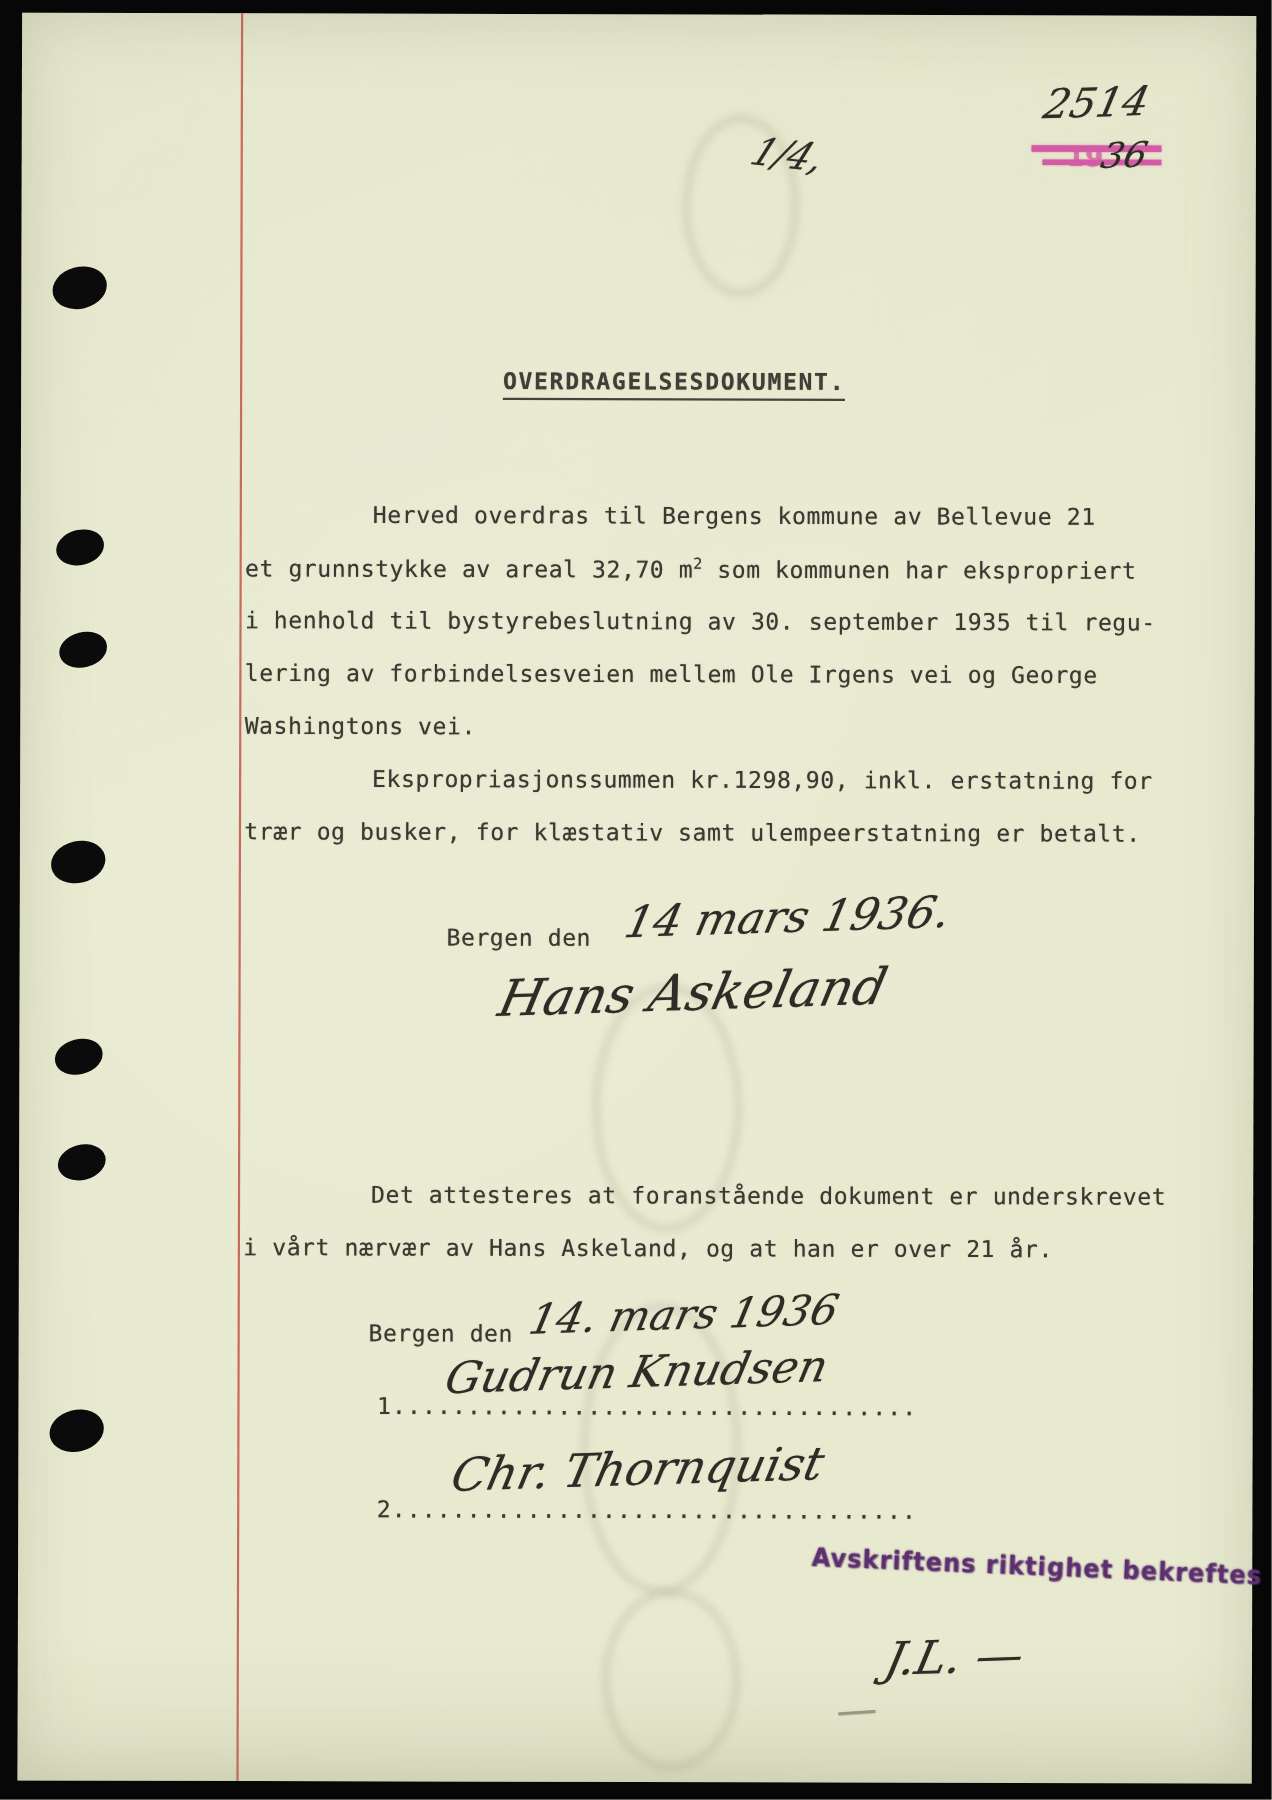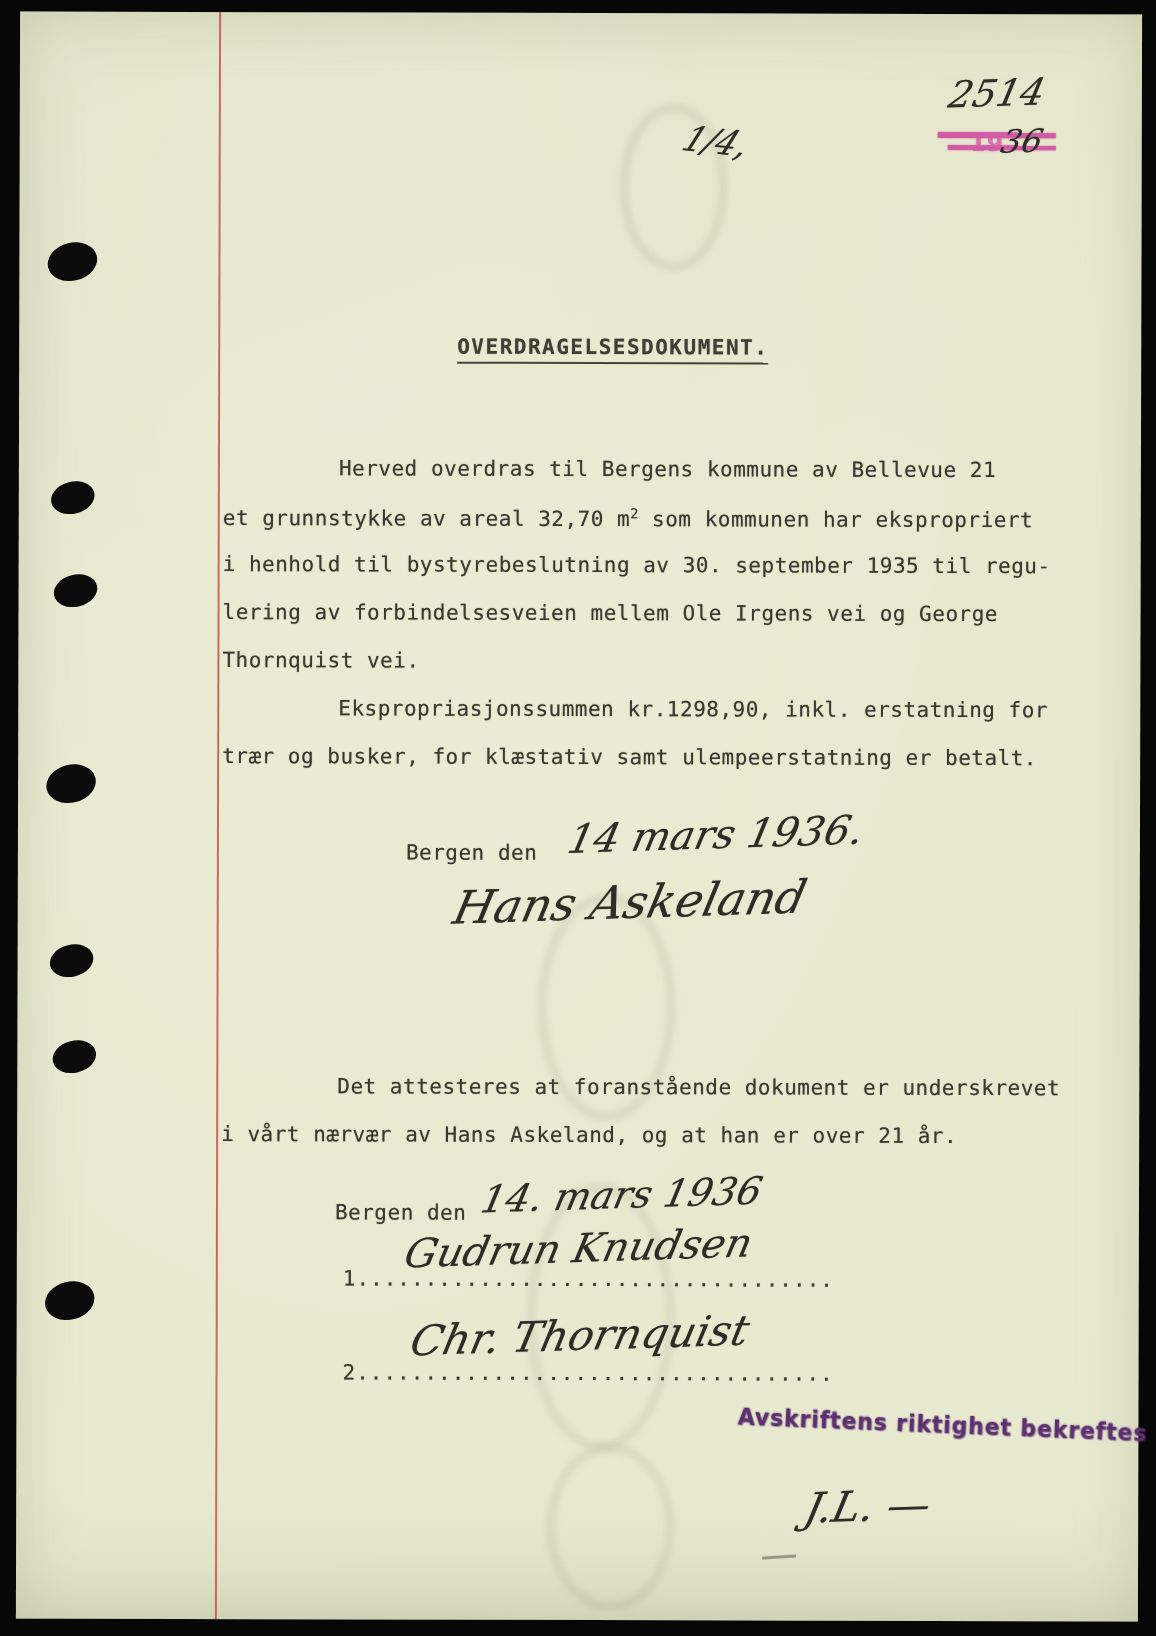--- a/index.html
+++ b/index.html
@@ -93,21 +93,21 @@
   <div class="strikebar" style="left:928px;top:131px;width:108px;height:5px;"></div>
   <div class="hand" style="left:982px;top:108px;font-size:32px;">36</div>
   <div class="hand" style="left:664px;top:108px;font-size:34px;transform:skewX(-18deg) rotate(6deg);">1/4,</div>
 
   <div class="typed title" style="left:438px;top:322px;">OVERDRAGELSESDOKUMENT.</div>
 
   <div class="typed indent" style="left:204px;top:444px;">Herved overdras til Bergens kommune av Bellevue 21</div>
   <div class="typed" style="left:204px;top:492px;"><span>et grunnstykke av areal 32,70 m</span><sup style="font-size:0.65em;">2</sup><span> som kommunen har ekspropriert</span></div>
   <div class="typed" style="left:204px;top:540px;">i henhold til bystyrebeslutning av 30. september 1935 til regu-</div>
   <div class="typed" style="left:204px;top:588px;">lering av forbindelsesveien mellem Ole Irgens vei og George</div>
-  <div class="typed" style="left:204px;top:636px;">Thornquist vei.</div>
+  <div class="typed" style="left:204px;top:636px;">Washingtons vei.</div>
   <div class="typed indent" style="left:204px;top:684px;">Ekspropriasjonssummen kr.1298,90, inkl. erstatning for</div>
   <div class="typed" style="left:204px;top:732px;">trær og busker, for klæstativ samt ulempeerstatning er betalt.</div>
 
   <div class="typed" style="left:388px;top:828px;">Bergen den</div>
   <div class="hand" style="left:552px;top:798px;font-size:40px;">14 mars 1936.</div>
   <div class="hand" style="left:438px;top:862px;font-size:46px;">Hans Askeland</div>
 
   <div class="typed indent" style="left:204px;top:1062px;">Det attesteres at foranstående dokument er underskrevet</div>
   <div class="typed" style="left:204px;top:1110px;">i vårt nærvær av Hans Askeland, og at han er over 21 år.</div>
 

